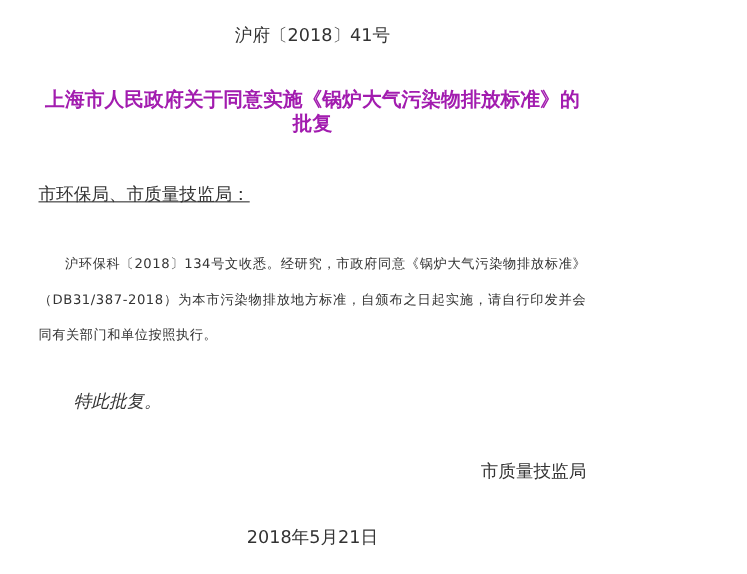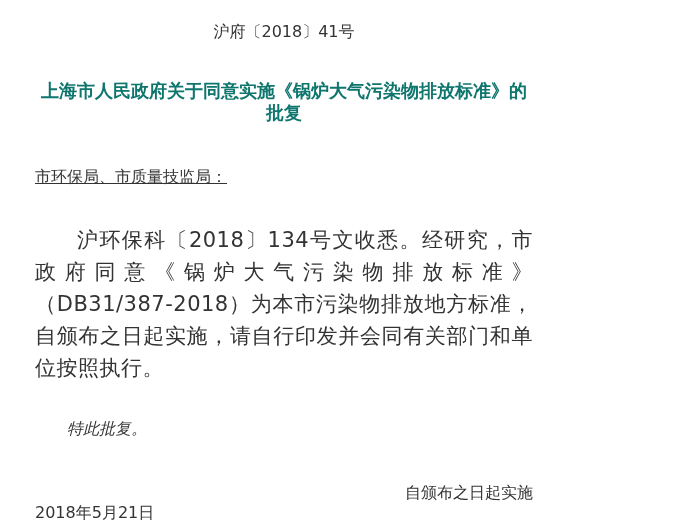--- a/index.html
+++ b/index.html
@@ -28,66 +28,67 @@
     font-size: 16px;
     line-height: 20px;
     color: #333333;
   }
   .doc-title {
     margin-top: 38px;
     text-align: center;
     font-size: 18px;
     font-weight: bold;
     line-height: 22px;
-    color: #0f766e;
+    color: #a21caf;
   }
   .salutation {
     margin-top: 43px;
     font-size: 16px;
     line-height: 20px;
     text-align: left;
     text-decoration: underline;
   }
   .body-paragraph {
     margin-top: 37px;
-    font-size: 21px;
+    font-size: 12px;
     line-height: 32px;
     text-indent: 2em;
     text-align: justify;
     letter-spacing: 0.5px;
   }
   .closing {
     margin-top: 35px;
     font-size: 16px;
     line-height: 20px;
     text-indent: 2em;
     font-style: italic;
   }
   .signature {
     margin-top: 44px;
     font-size: 16px;
     line-height: 20px;
     text-align: right;
   }
   .doc-date {
+    margin-top: 40px;
     font-size: 16px;
     line-height: 20px;
-    text-align: left;
+    text-align: center;
   }
 </style>
 </head>
 <body>
 
 <div class="page">
   <div class="doc-number">沪府〔2018〕41号</div>
 
   <h1 class="doc-title" style="margin-bottom:0;">上海市人民政府关于同意实施《锅炉大气污染物排放标准》的批复</h1>
 
   <div class="salutation">市环保局、市质量技监局：</div>
 
   <div class="body-paragraph">沪环保科〔2018〕134号文收悉。经研究，市政府同意《锅炉大气污染物排放标准》（DB31/387-2018）为本市污染物排放地方标准，自颁布之日起实施，请自行印发并会同有关部门和单位按照执行。</div>
 
   <div class="closing">特此批复。</div>
 
-  <div class="signature">自颁布之日起实施</div>
+  <div class="signature">市质量技监局</div>
 
   <div class="doc-date">2018年5月21日</div>
 </div>
 
 </body></html>

